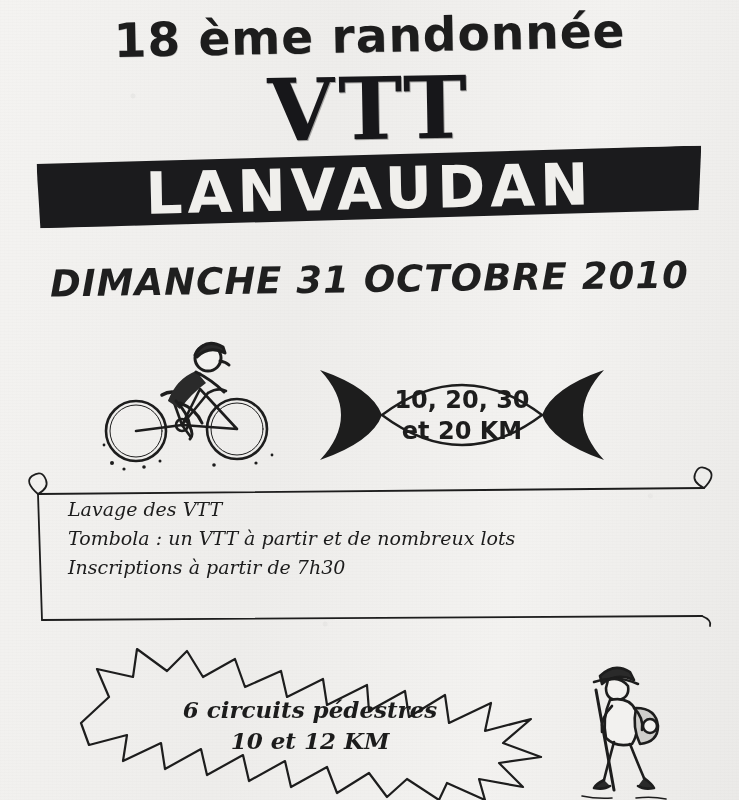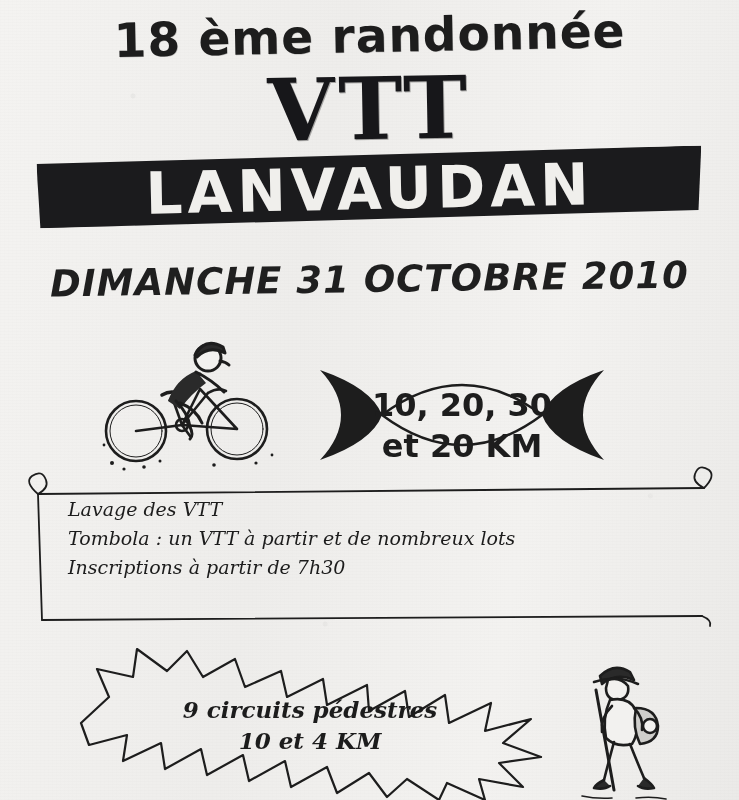--- a/index.html
+++ b/index.html
@@ -125,21 +125,21 @@
     height: 110px;
   }
   .lens-text {
     position: absolute;
     top: 385px;
     left: 312px;
     width: 300px;
     text-align: center;
     font-family: "DejaVu Sans", sans-serif;
     font-weight: bold;
-    font-size: 32px;
+    font-size: 24px;
     line-height: 1.28;
     color: #1d1d1d;
   }
 
   
   .servicebox {
     position: absolute;
     top: 474px;
     left: 16px;
     width: 706px;
@@ -285,22 +285,22 @@
   <div>Tombola : un VTT à partir et de nombreux lots</div>
   <div>Inscriptions  à partir de 7h30</div>
 </div>
 
 <div class="burst">
   <svg viewBox="0 0 470 155" width="470" height="155">
     <polygon points="6,78 34,52 22,24 58,32 62,4 92,26 112,6 128,32 160,14 170,42 206,26 212,52 248,34 252,60 292,40 294,66 330,46 334,72 370,50 374,78 416,58 410,86 456,74 428,98 466,112 424,118 448,142 404,134 410,155 372,138 364,155 332,134 312,152 294,128 262,148 252,122 216,142 210,116 174,136 168,110 132,130 126,104 90,124 86,98 48,116 52,90 14,100" fill="none" stroke="#1d1d1d" stroke-width="2.2" stroke-linejoin="round"></polygon>
   </svg>
 </div>
 <div class="burst-text">
-  <div>9 circuits pédestres</div>
-  <div>10 et 4 KM</div>
+  <div>6 circuits pédestres</div>
+  <div>10 et 12 KM</div>
 </div>
 
 <div class="walker">
   <svg viewBox="0 0 150 150" width="150" height="150">
     <g fill="none" stroke="#1d1d1d" stroke-width="2.6" stroke-linecap="round" stroke-linejoin="round">
 
       <path d="M48 26 q14 -14 30 -4 l4 8 q-18 -8 -32 4 z" fill="#2a2a2a"></path>
       <path d="M42 32 q22 -8 44 2"></path>
 
       <path d="M56 30 q12 -4 20 6 q2 12 -10 14 q-12 0 -12 -12 z" fill="#f2f1ef"></path>

